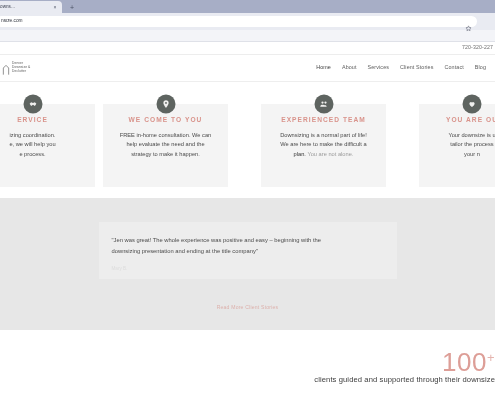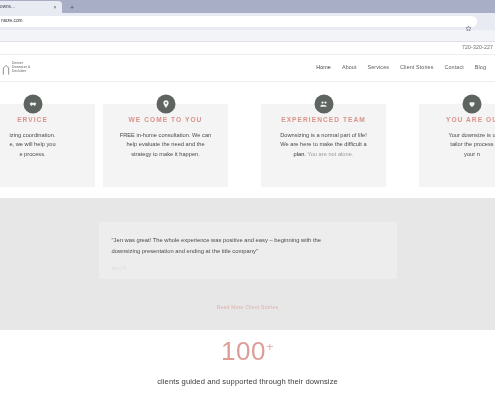--- a/index.html
+++ b/index.html
@@ -244,41 +244,41 @@
   .stories-link span {
     font-size:5.1px;
     color:#dcb0ab;
     letter-spacing:.2px;
     line-height:1;
   }
 
   
   .stats {
     background:#ffffff;
-    padding-top:8px;
-    text-align:center;
+    padding-top:19px;
+    text-align:right;
   }
   .stat-number {
     font-size:26px;
     color:#dd9e97;
     font-weight:300;
     letter-spacing:.5px;
     line-height:1;
   }
   .stat-number .plus {
     font-size:13px;
     vertical-align:top;
     position:relative;
     top:2px;
     color:#e5b4ae;
   }
   .stat-caption {
     font-size:7.6px;
     color:#3c3c3c;
-    margin-top:14px;
+    margin-top:1px;
     letter-spacing:.1px;
     line-height:1;
   }
 </style>
 </head>
 <body>
 
 <div class="browser">
 
   <div class="tabstrip">

